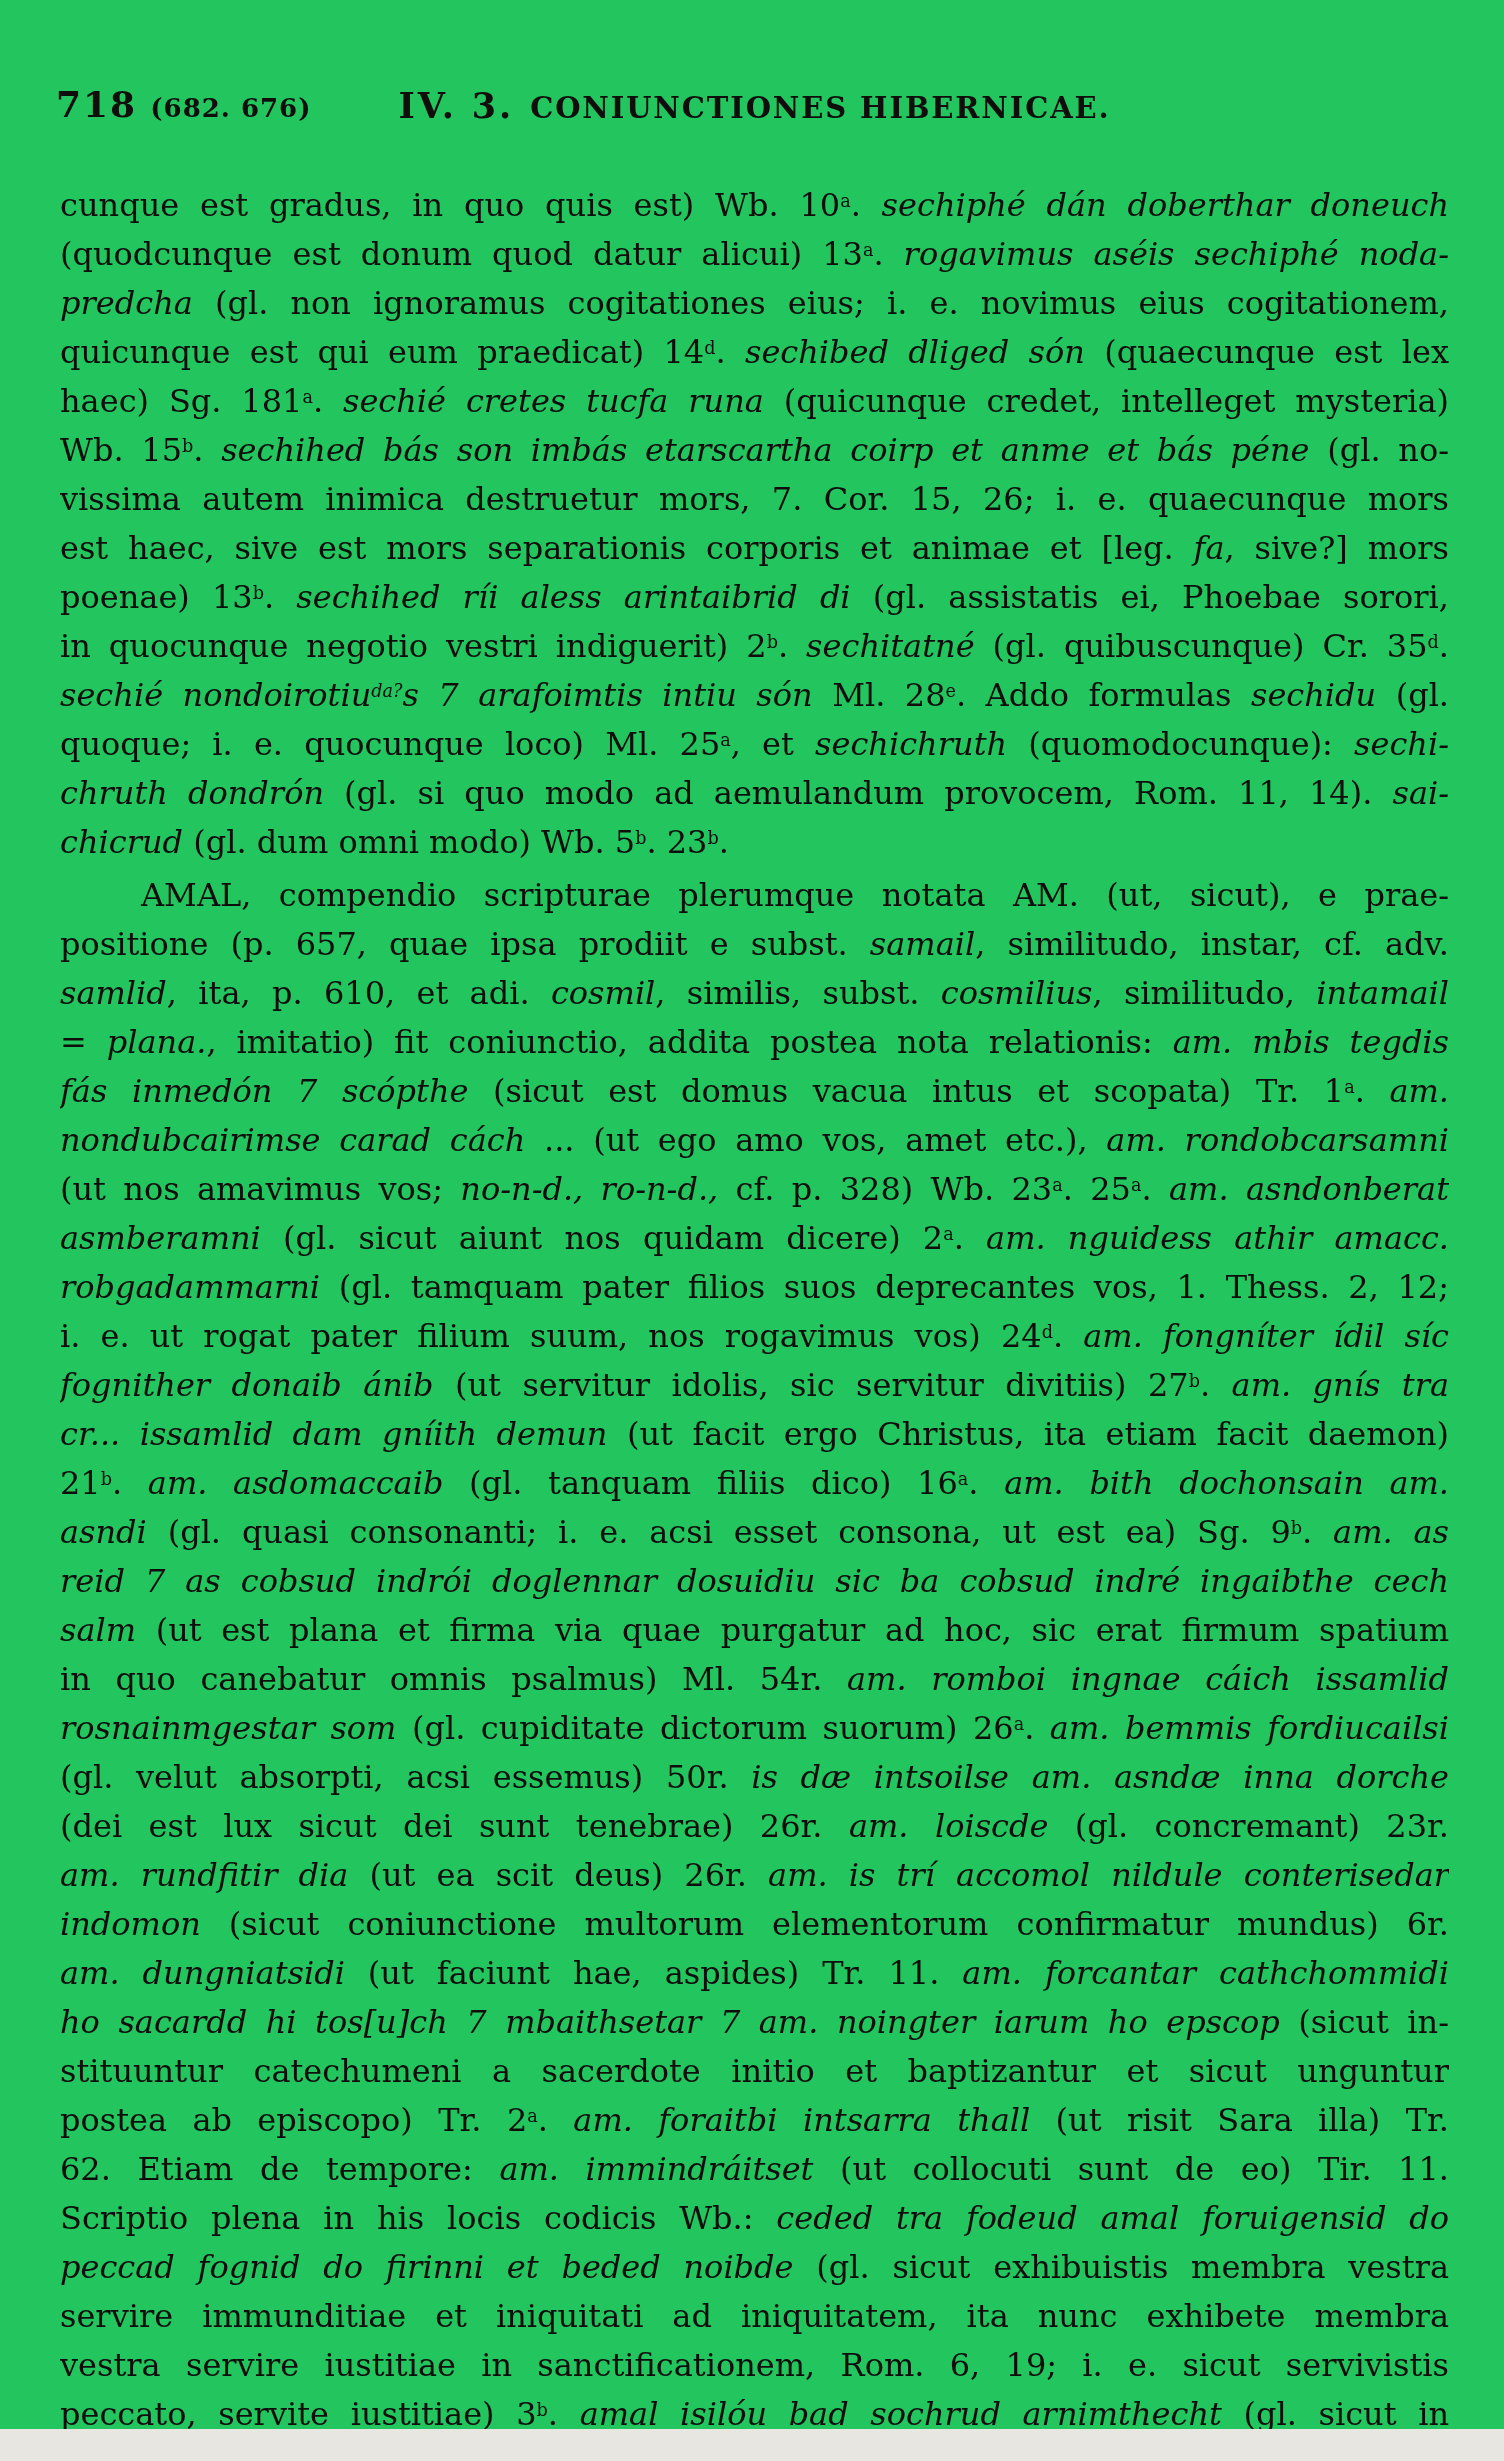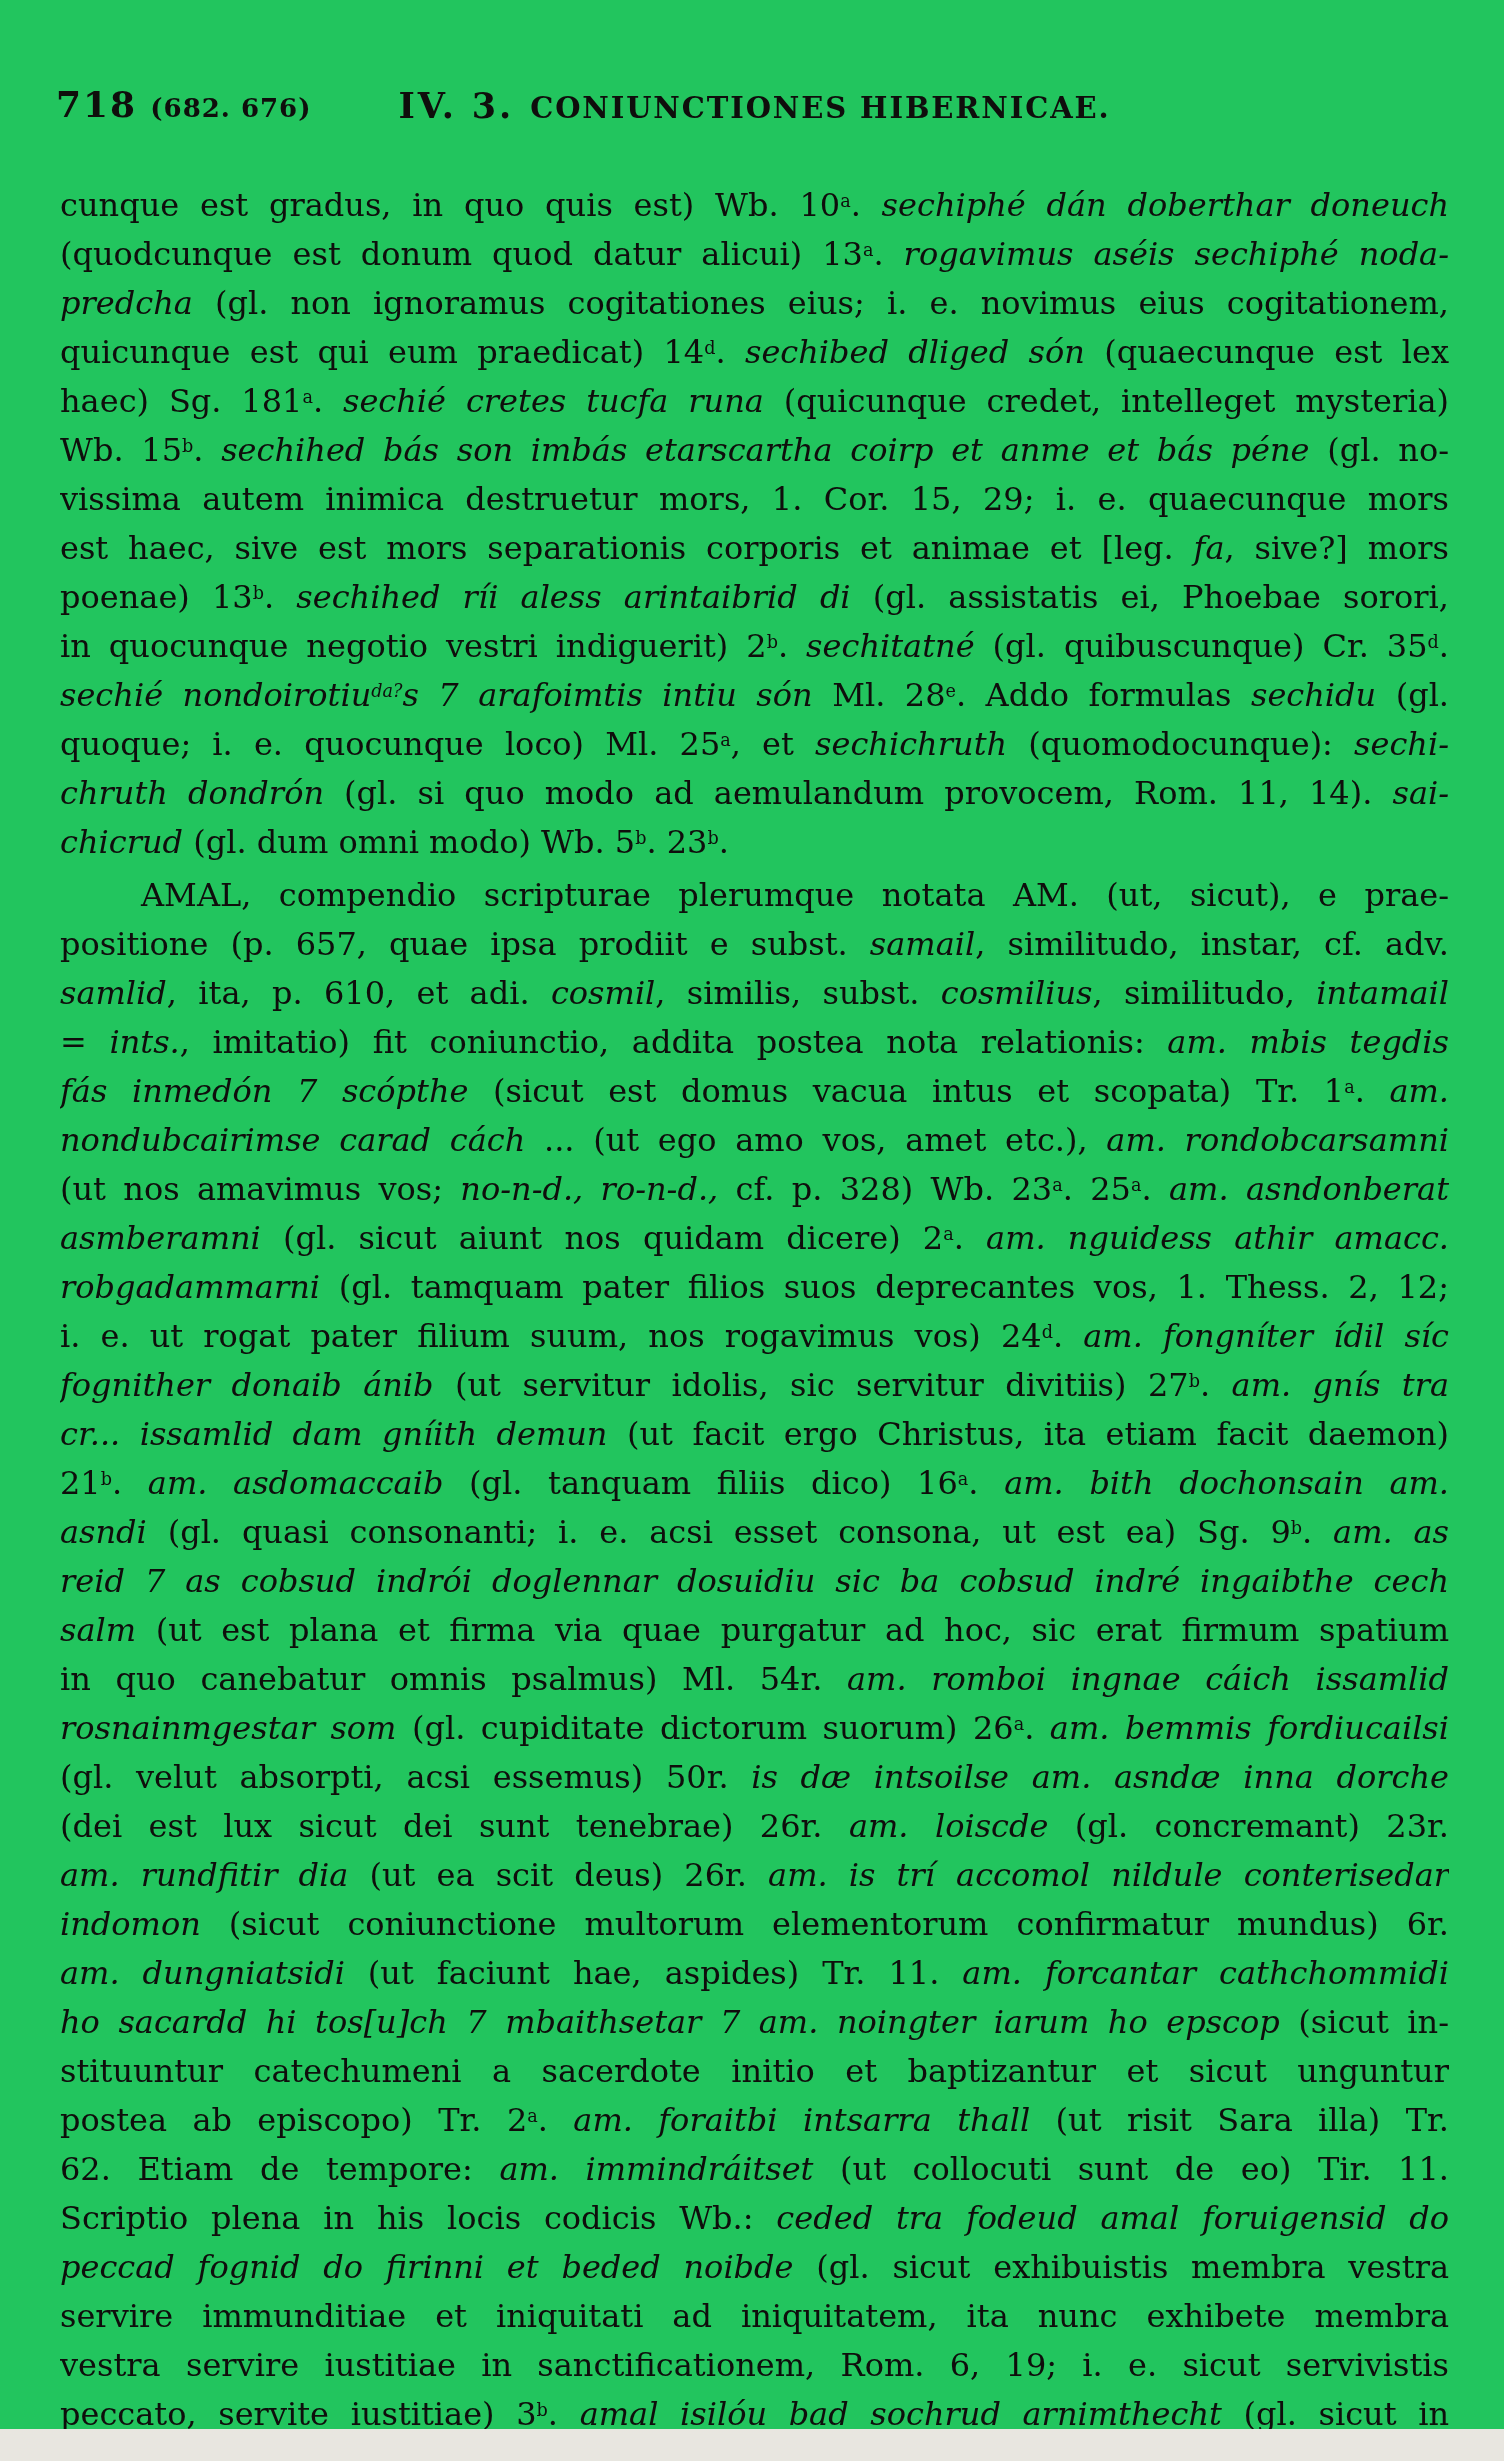--- a/index.html
+++ b/index.html
@@ -96,34 +96,34 @@
   </div>
 
   <div class="text-body" id="text-body">
       <div class="paragraph">
         <div class="line"><span>cunque est gradus, in quo quis est) Wb. 10</span><sup>a</sup><span>. </span><span class="it">sechiphé dán doberthar doneuch</span></div>
         <div class="line"><span>(quodcunque est donum quod datur alicui) 13</span><sup>a</sup><span>. </span><span class="it">rogavimus aséis sechiphé noda-</span></div>
         <div class="line"><span class="it">predcha</span><span> (gl. non ignoramus cogitationes eius; i. e. novimus eius cogitationem,</span></div>
         <div class="line"><span>quicunque est qui eum praedicat) 14</span><sup>d</sup><span>. </span><span class="it">sechibed dliged són</span><span> (quaecunque est lex</span></div>
         <div class="line"><span>haec) Sg. 181</span><sup>a</sup><span>. </span><span class="it">sechié cretes tucfa runa</span><span> (quicunque credet, intelleget mysteria)</span></div>
         <div class="line"><span>Wb. 15</span><sup>b</sup><span>. </span><span class="it">sechihed bás son imbás etarscartha coirp et anme et bás péne</span><span> (gl. no-</span></div>
-        <div class="line"><span>vissima autem inimica destruetur mors, 1. Cor. 15, 29; i. e. quaecunque mors</span></div>
+        <div class="line"><span>vissima autem inimica destruetur mors, 7. Cor. 15, 26; i. e. quaecunque mors</span></div>
         <div class="line"><span>est haec, sive est mors separationis corporis et animae et [leg. </span><span class="it">fa</span><span>, sive?] mors</span></div>
         <div class="line"><span>poenae) 13</span><sup>b</sup><span>. </span><span class="it">sechihed ríi aless arintaibrid di</span><span> (gl. assistatis ei, Phoebae sorori,</span></div>
         <div class="line"><span>in quocunque negotio vestri indiguerit) 2</span><sup>b</sup><span>. </span><span class="it">sechitatné</span><span> (gl. quibuscunque) Cr. 35</span><sup>d</sup><span>.</span></div>
         <div class="line"><span class="it">sechié nondoirotiu</span><sup class="it">da?</sup><span class="it">s 7 arafoimtis intiu són</span><span> Ml. 28</span><sup>e</sup><span>. Addo formulas </span><span class="it">sechidu</span><span> (gl.</span></div>
         <div class="line"><span>quoque; i. e. quocunque loco) Ml. 25</span><sup>a</sup><span>, et </span><span class="it">sechichruth</span><span> (quomodocunque): </span><span class="it">sechi-</span></div>
         <div class="line"><span class="it">chruth dondrón</span><span> (gl. si quo modo ad aemulandum provocem, Rom. 11, 14). </span><span class="it">sai-</span></div>
         <div class="line no-stretch"><span class="it">chicrud</span><span> (gl. dum omni modo) Wb. 5</span><sup>b</sup><span>. 23</span><sup>b</sup><span>.</span></div>
       </div>
       <div class="paragraph">
         <div class="line indented"><span>AMAL, compendio scripturae plerumque notata AM. (ut, sicut), e prae-</span></div>
         <div class="line"><span>positione (p. 657, quae ipsa prodiit e subst. </span><span class="it">samail</span><span>, similitudo, instar, cf. adv.</span></div>
         <div class="line"><span class="it">samlid</span><span>, ita, p. 610, et adi. </span><span class="it">cosmil</span><span>, similis, subst. </span><span class="it">cosmilius</span><span>, similitudo, </span><span class="it">intamail</span></div>
-        <div class="line"><span>= </span><span class="it">ints.</span><span>, imitatio) fit coniunctio, addita postea nota relationis: </span><span class="it">am. mbis tegdis</span></div>
+        <div class="line"><span>= </span><span class="it">plana.</span><span>, imitatio) fit coniunctio, addita postea nota relationis: </span><span class="it">am. mbis tegdis</span></div>
         <div class="line"><span class="it">fás inmedón 7 scópthe</span><span> (sicut est domus vacua intus et scopata) Tr. 1</span><sup>a</sup><span>. </span><span class="it">am.</span></div>
         <div class="line"><span class="it">nondubcairimse carad cách</span><span> ... (ut ego amo vos, amet etc.), </span><span class="it">am. rondobcarsamni</span></div>
         <div class="line"><span>(ut nos amavimus vos; </span><span class="it">no-n-d., ro-n-d.,</span><span> cf. p. 328) Wb. 23</span><sup>a</sup><span>. 25</span><sup>a</sup><span>. </span><span class="it">am. asndonberat</span></div>
         <div class="line"><span class="it">asmberamni</span><span> (gl. sicut aiunt nos quidam dicere) 2</span><sup>a</sup><span>. </span><span class="it">am. nguidess athir amacc.</span></div>
         <div class="line"><span class="it">robgadammarni</span><span> (gl. tamquam pater filios suos deprecantes vos, 1. Thess. 2, 12;</span></div>
         <div class="line"><span>i. e. ut rogat pater filium suum, nos rogavimus vos) 24</span><sup>d</sup><span>. </span><span class="it">am. fongníter ídil síc</span></div>
         <div class="line"><span class="it">fognither donaib ánib</span><span> (ut servitur idolis, sic servitur divitiis) 27</span><sup>b</sup><span>. </span><span class="it">am. gnís tra</span></div>
         <div class="line"><span class="it">cr... issamlid dam gníith demun</span><span> (ut facit ergo Christus, ita etiam facit daemon)</span></div>
         <div class="line"><span>21</span><sup>b</sup><span>. </span><span class="it">am. asdomaccaib</span><span> (gl. tanquam filiis dico) 16</span><sup>a</sup><span>. </span><span class="it">am. bith dochonsain am.</span></div>
         <div class="line"><span class="it">asndi</span><span> (gl. quasi consonanti; i. e. acsi esset consona, ut est ea) Sg. 9</span><sup>b</sup><span>. </span><span class="it">am. as</span></div>

